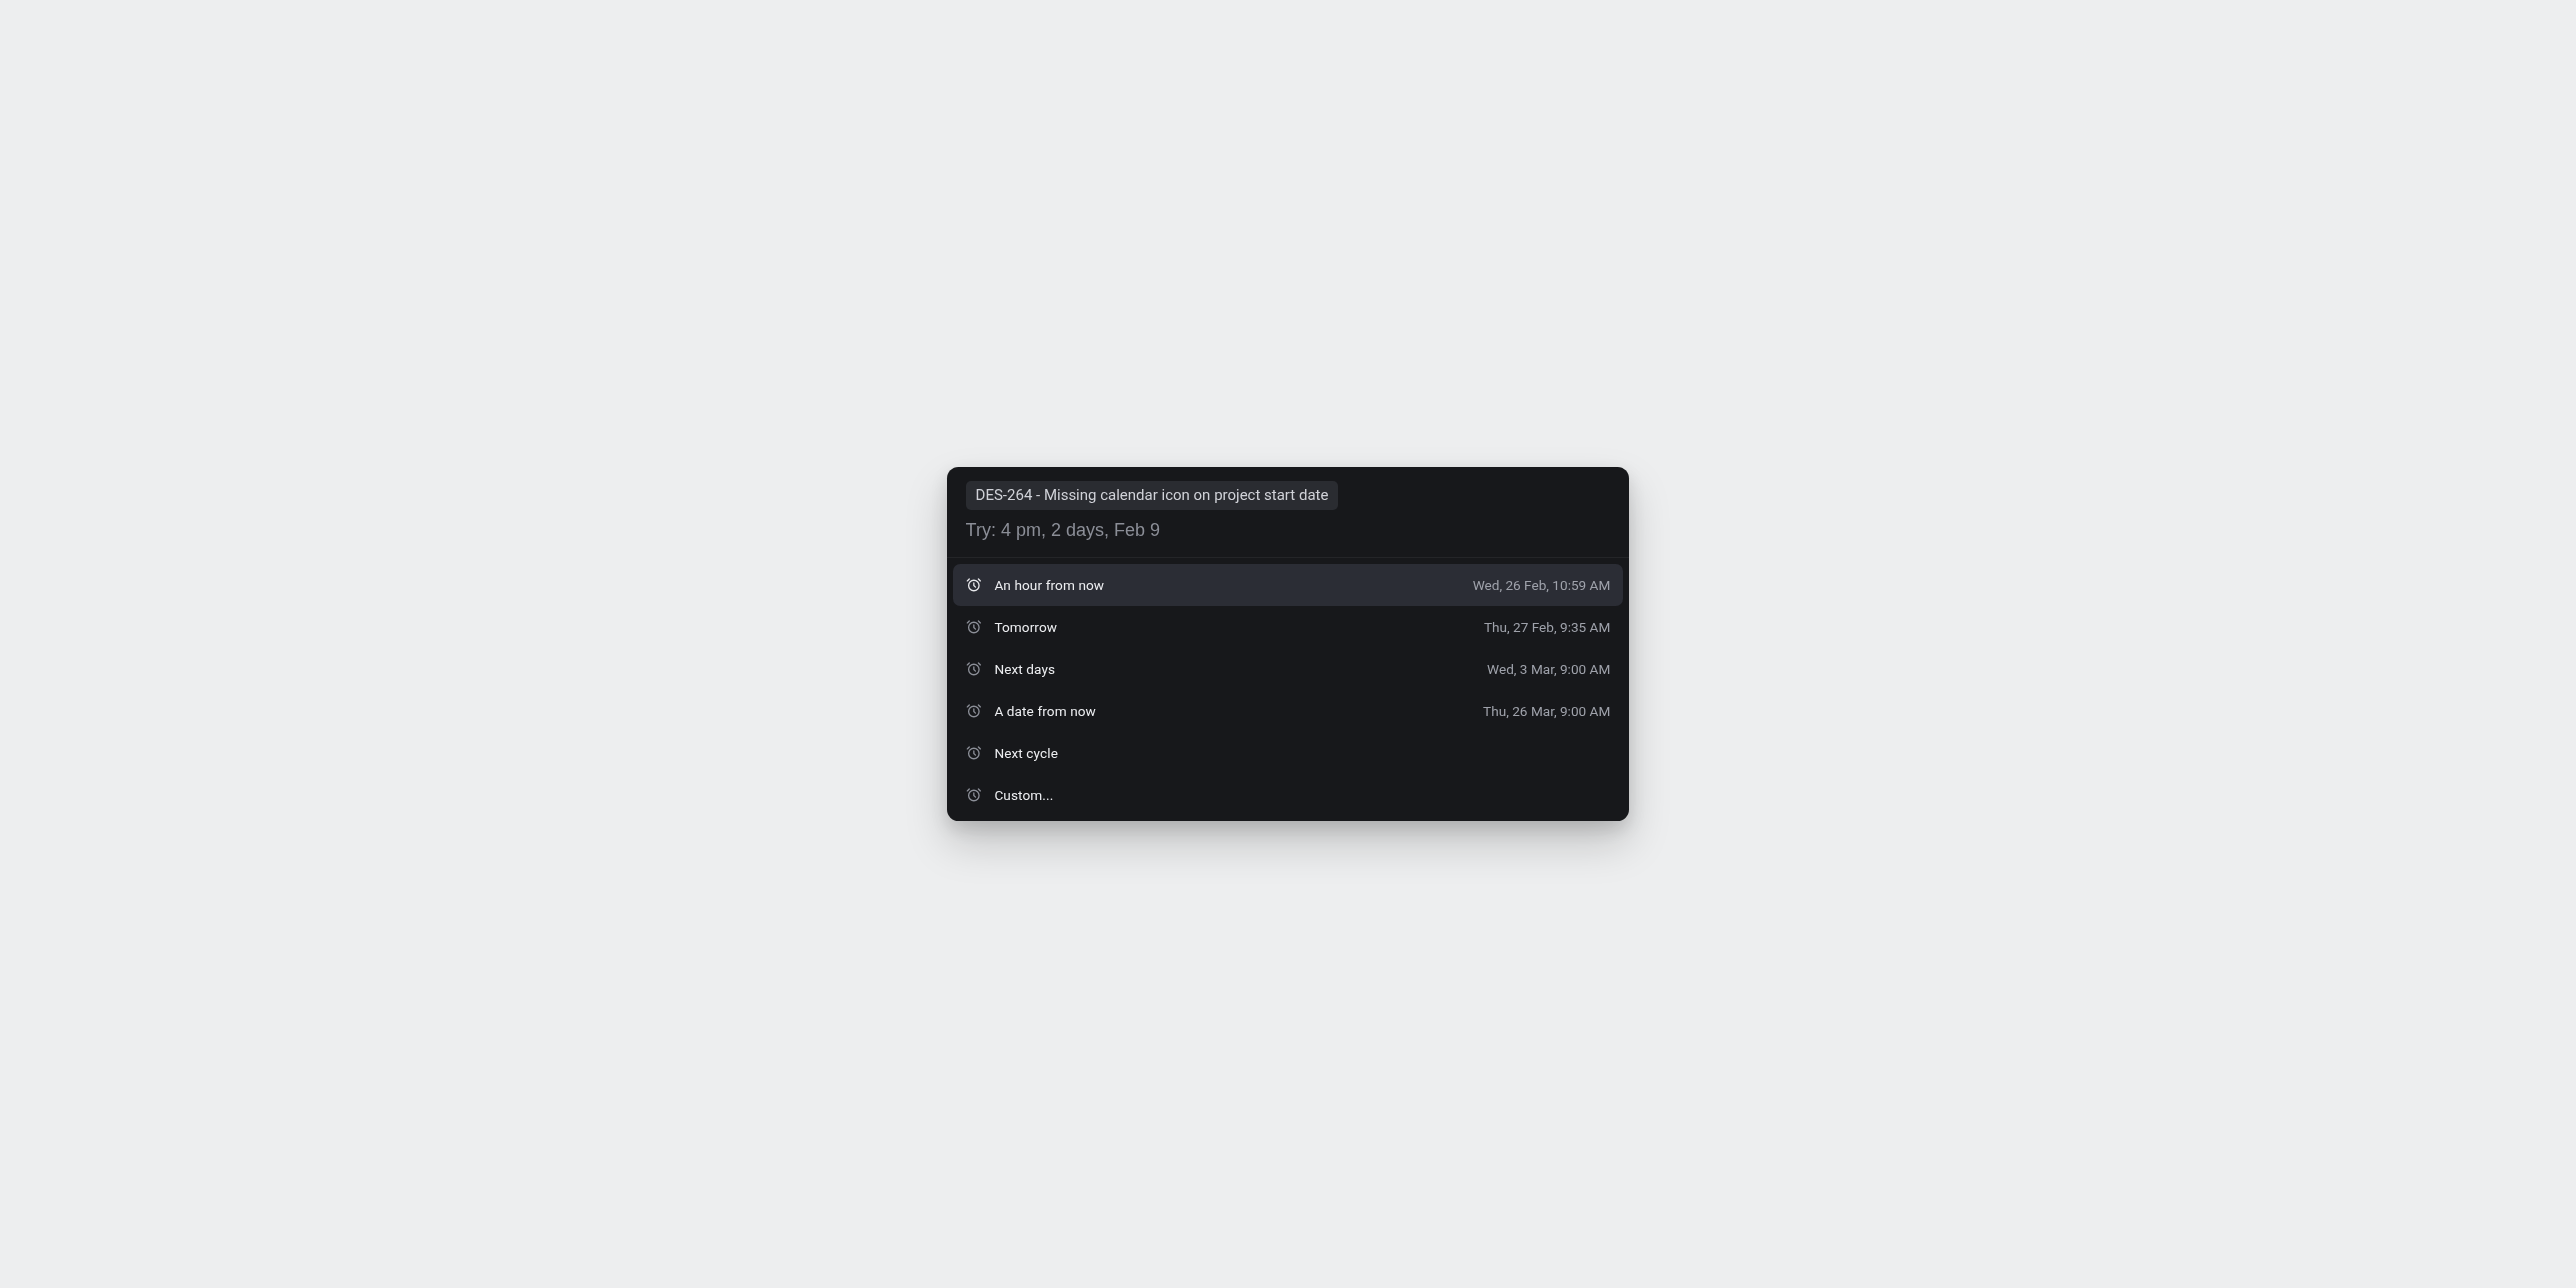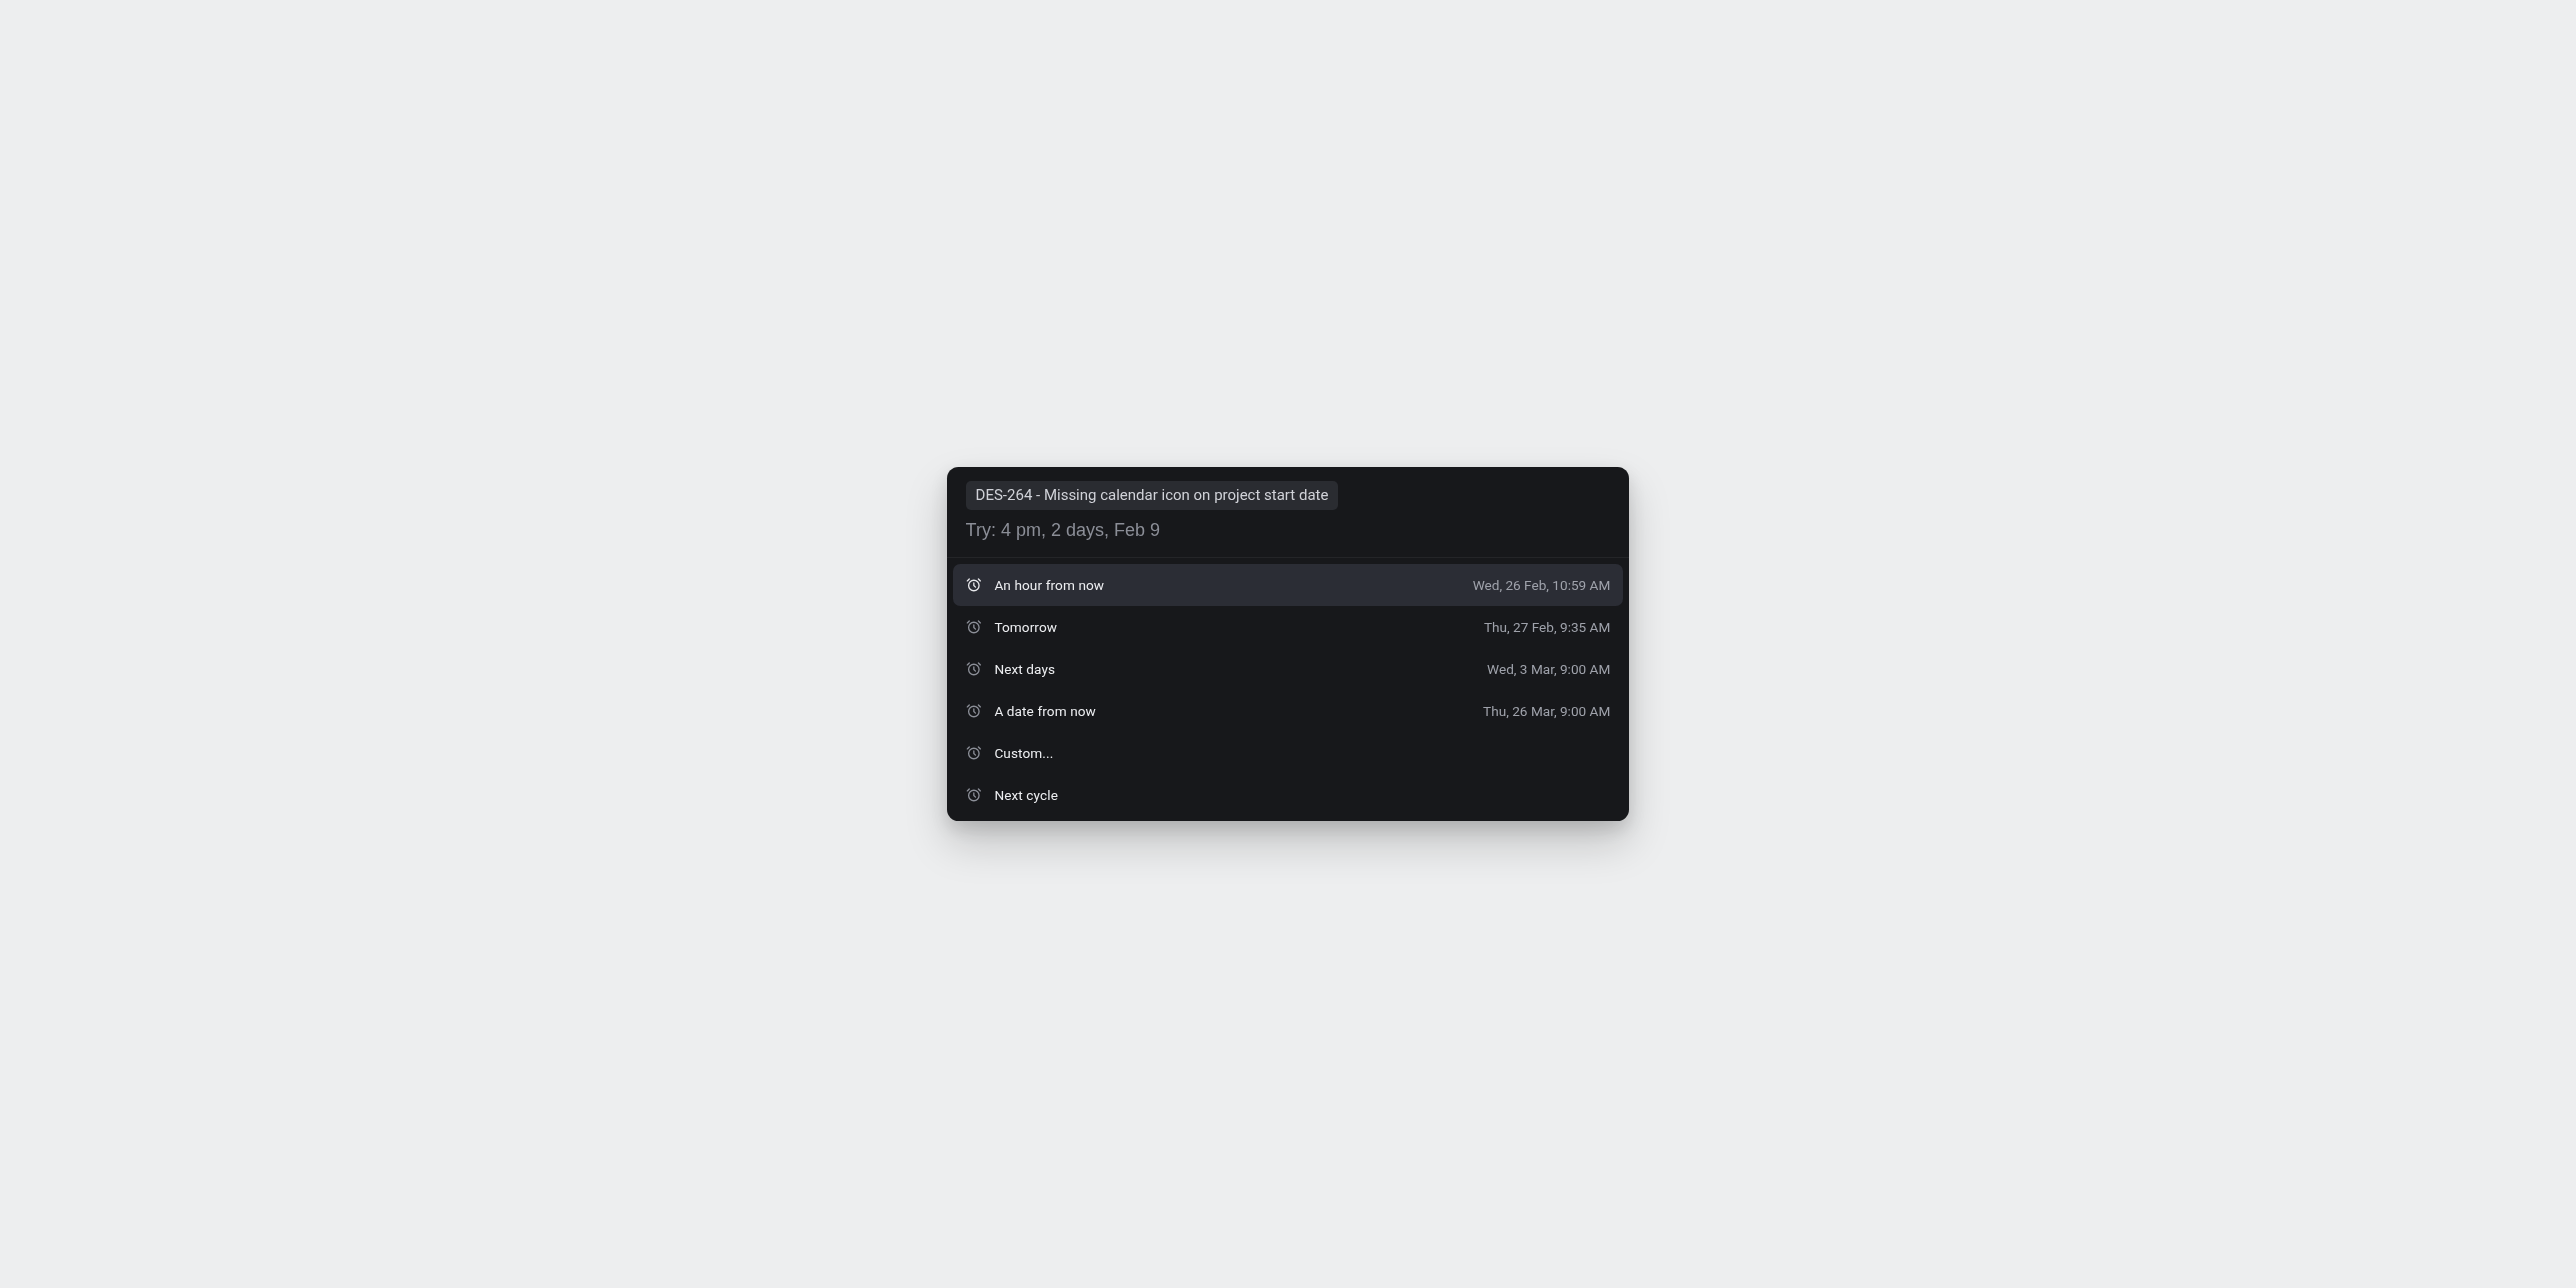--- a/index.html
+++ b/index.html
@@ -166,32 +166,32 @@
 
     <div class="option">
       <span class="icon">
         <svg viewBox="0 0 24 24" width="15.7" height="15.7" fill="none" stroke="currentColor" stroke-width="2" stroke-linecap="round" stroke-linejoin="round">
           <circle cx="12" cy="13" r="8"></circle>
             <path d="M12 9v4l2.5 2.5"></path>
             <path d="M5 3 2 6"></path>
             <path d="m22 6-3-3"></path>
         </svg>
       </span>
-      <span class="label">Custom...</span>
+      <span class="label">Next cycle</span>
       <span class="timestamp"></span>
     </div>
 
     <div class="option">
       <span class="icon">
         <svg viewBox="0 0 24 24" width="15.7" height="15.7" fill="none" stroke="currentColor" stroke-width="2" stroke-linecap="round" stroke-linejoin="round">
           <circle cx="12" cy="13" r="8"></circle>
             <path d="M12 9v4l2.5 2.5"></path>
             <path d="M5 3 2 6"></path>
             <path d="m22 6-3-3"></path>
         </svg>
       </span>
-      <span class="label">Next cycle</span>
+      <span class="label">Custom...</span>
       <span class="timestamp"></span>
     </div>
 
   </div>
 </div>
 
 
 </body></html>

